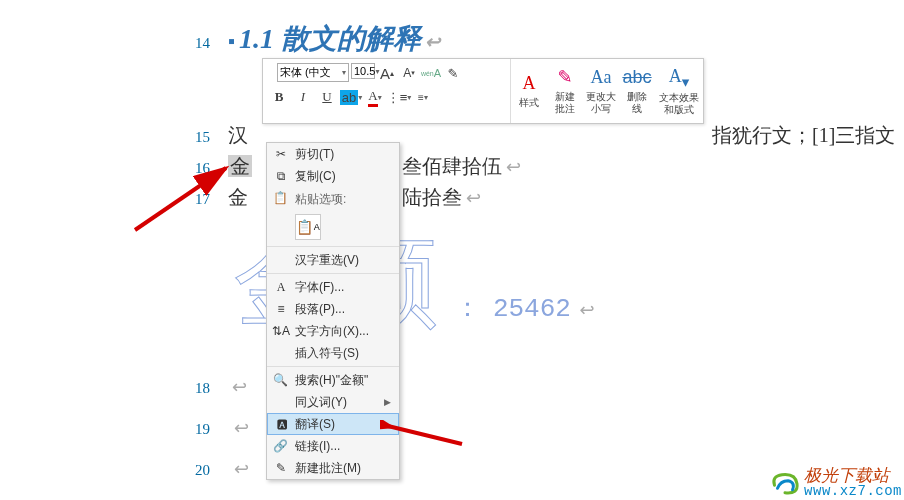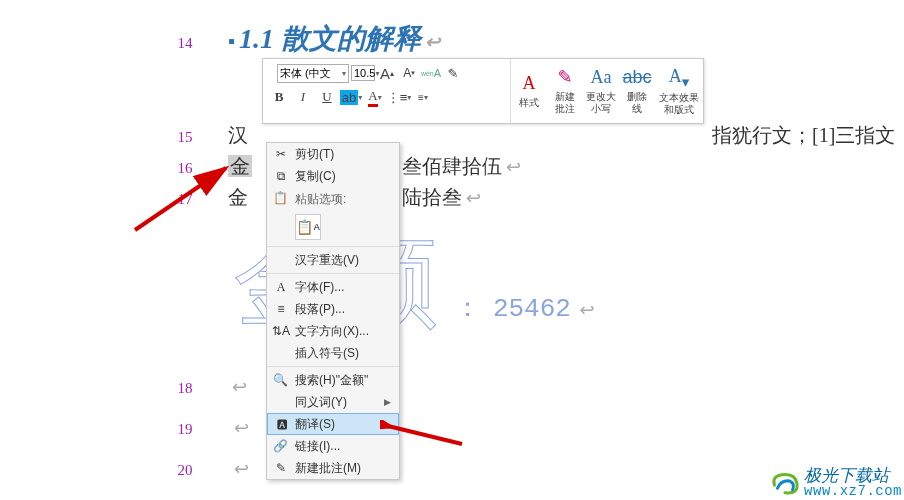--- a/index.html
+++ b/index.html
@@ -1,37 +1,37 @@
 <!DOCTYPE html>
 <html><head>
 <meta charset="utf-8">
 <style>
 * { box-sizing: border-box; margin: 0; padding: 0; }
 body { font-family: "Microsoft YaHei", sans-serif; background: #fff; width: 904px; height: 500px; overflow: hidden; position: relative; }
 .page { position: relative; padding: 20px 0 0 160px; }
 .line { display: flex; align-items: baseline; margin-bottom: 4px; }
-.lineno { color: #a21caf; font-size: 15px; width: 50px; text-align: center; margin-right: 18px; font-family: SimSun, serif; }
+.lineno { color: #0369a1; font-size: 15px; width: 50px; text-align: right; margin-right: 18px; font-family: SimSun, serif; }
 .heading { color: #2E74B5; font-size: 28px; font-weight: bold; font-family: "Microsoft YaHei"; font-style: italic; }
 .heading .dot { color: #2E74B5; font-size: 20px; margin-right: 4px; }
 .para-mark { color: #aaa; font-size: 18px; margin-left: 4px; }
 .body-text { font-family: SimSun, serif; font-size: 20px; color: #333; }
 .highlight { background: #d0d0d0; padding: 0 2px; }
 .gap { height: 160px; }
 .gap2 { height: 14px; }
 
 
 .watermark { position: absolute; left: 234px; top: 216px; z-index: 0; }
 .watermark .wm-text { font-family: SimSun, serif; font-size: 100px; color: #fff; -webkit-text-stroke: 1px #8BA6DE; letter-spacing: 4px; display: inline-block; }
 .watermark .wm-colon { font-family: SimSun, serif; font-size: 26px; color: #8BA6DE; margin: 0 8px; }
 .watermark .wm-num { font-family: Liberation Mono, monospace; font-size: 26px; color: #8BA6DE; }
 
 
 .mini-toolbar { position: absolute; top: 58px; left: 262px; width: 442px; height: 66px; background: #fff; border: 1px solid #c8c8c8; box-shadow: 1px 1px 3px rgba(0,0,0,0.15); display: flex; z-index: 10; }
 .mt-left { flex: 1; padding: 4px 6px; }
-.mt-row1 { display: flex; align-items: center; gap: 2px; margin-bottom: 4px; padding-left: 8px; }
+.mt-row1 { display: flex; align-items: flex-start; gap: 2px; margin-bottom: 4px; padding-left: 8px; }
 .mt-row2 { display: flex; align-items: center; gap: 4px; }
 .mt-font { border: 1px solid #adadad; font-size: 11px; padding: 1px 2px; width: 72px; display: flex; align-items: center; justify-content: space-between; }
 .mt-size { border: 1px solid #adadad; font-size: 11px; padding: 1px 2px; width: 24px; display: flex; align-items: center; justify-content: space-between; }
 .mt-dd { font-size: 8px; color: #666; }
 .mt-btn { width: 20px; height: 20px; display: inline-flex; align-items: center; justify-content: center; font-size: 13px; color: #444; }
 .mt-btn.b { font-weight: bold; font-family: "Times New Roman"; }
 .mt-btn.i { font-style: italic; font-family: "Times New Roman"; }
 .mt-btn.u { text-decoration: underline; font-family: "Times New Roman"; }
 .mt-right { display: flex; border-left: 1px solid #ddd; }
 .mt-bigbtn { width: 36px; display: flex; flex-direction: column; align-items: center; justify-content: center; padding: 4px 2px; font-size: 10px; color: #444; text-align: center; line-height: 1.2; }
@@ -53,21 +53,21 @@
 .cm-paste-row { padding: 2px 8px 4px 28px; display: flex; gap: 4px; }
 .cm-paste-opt { width: 26px; height: 26px; border: 1px solid #ccc; background: #fff; display: inline-flex; align-items: center; justify-content: center; font-size: 14px; }
 
 
 .arrow-red { position: absolute; z-index: 30; }
 .arrow-red svg { display: block; }
 
 
 .footer-logo { position: absolute; right: 2px; bottom: 2px; display: flex; align-items: center; gap: 4px; }
 .footer-logo .swirl { width: 30px; height: 26px; }
-.footer-logo .txt { font-size: 17px; color: #0369a1; font-style: italic; font-weight: 500; }
+.footer-logo .txt { font-size: 17px; color: #c2410c; font-style: italic; font-weight: 500; }
 .footer-logo .sub { font-size: 14px; color: #0a88c9; letter-spacing: 0.5px; font-family: Liberation Mono, monospace; }
 .footer-logo .txts { display: flex; flex-direction: column; line-height: 1; }
 </style>
 </head>
 <body>
 
 <div class="page">
   <div class="line">
     <span class="lineno">14</span>
     <span class="heading">

